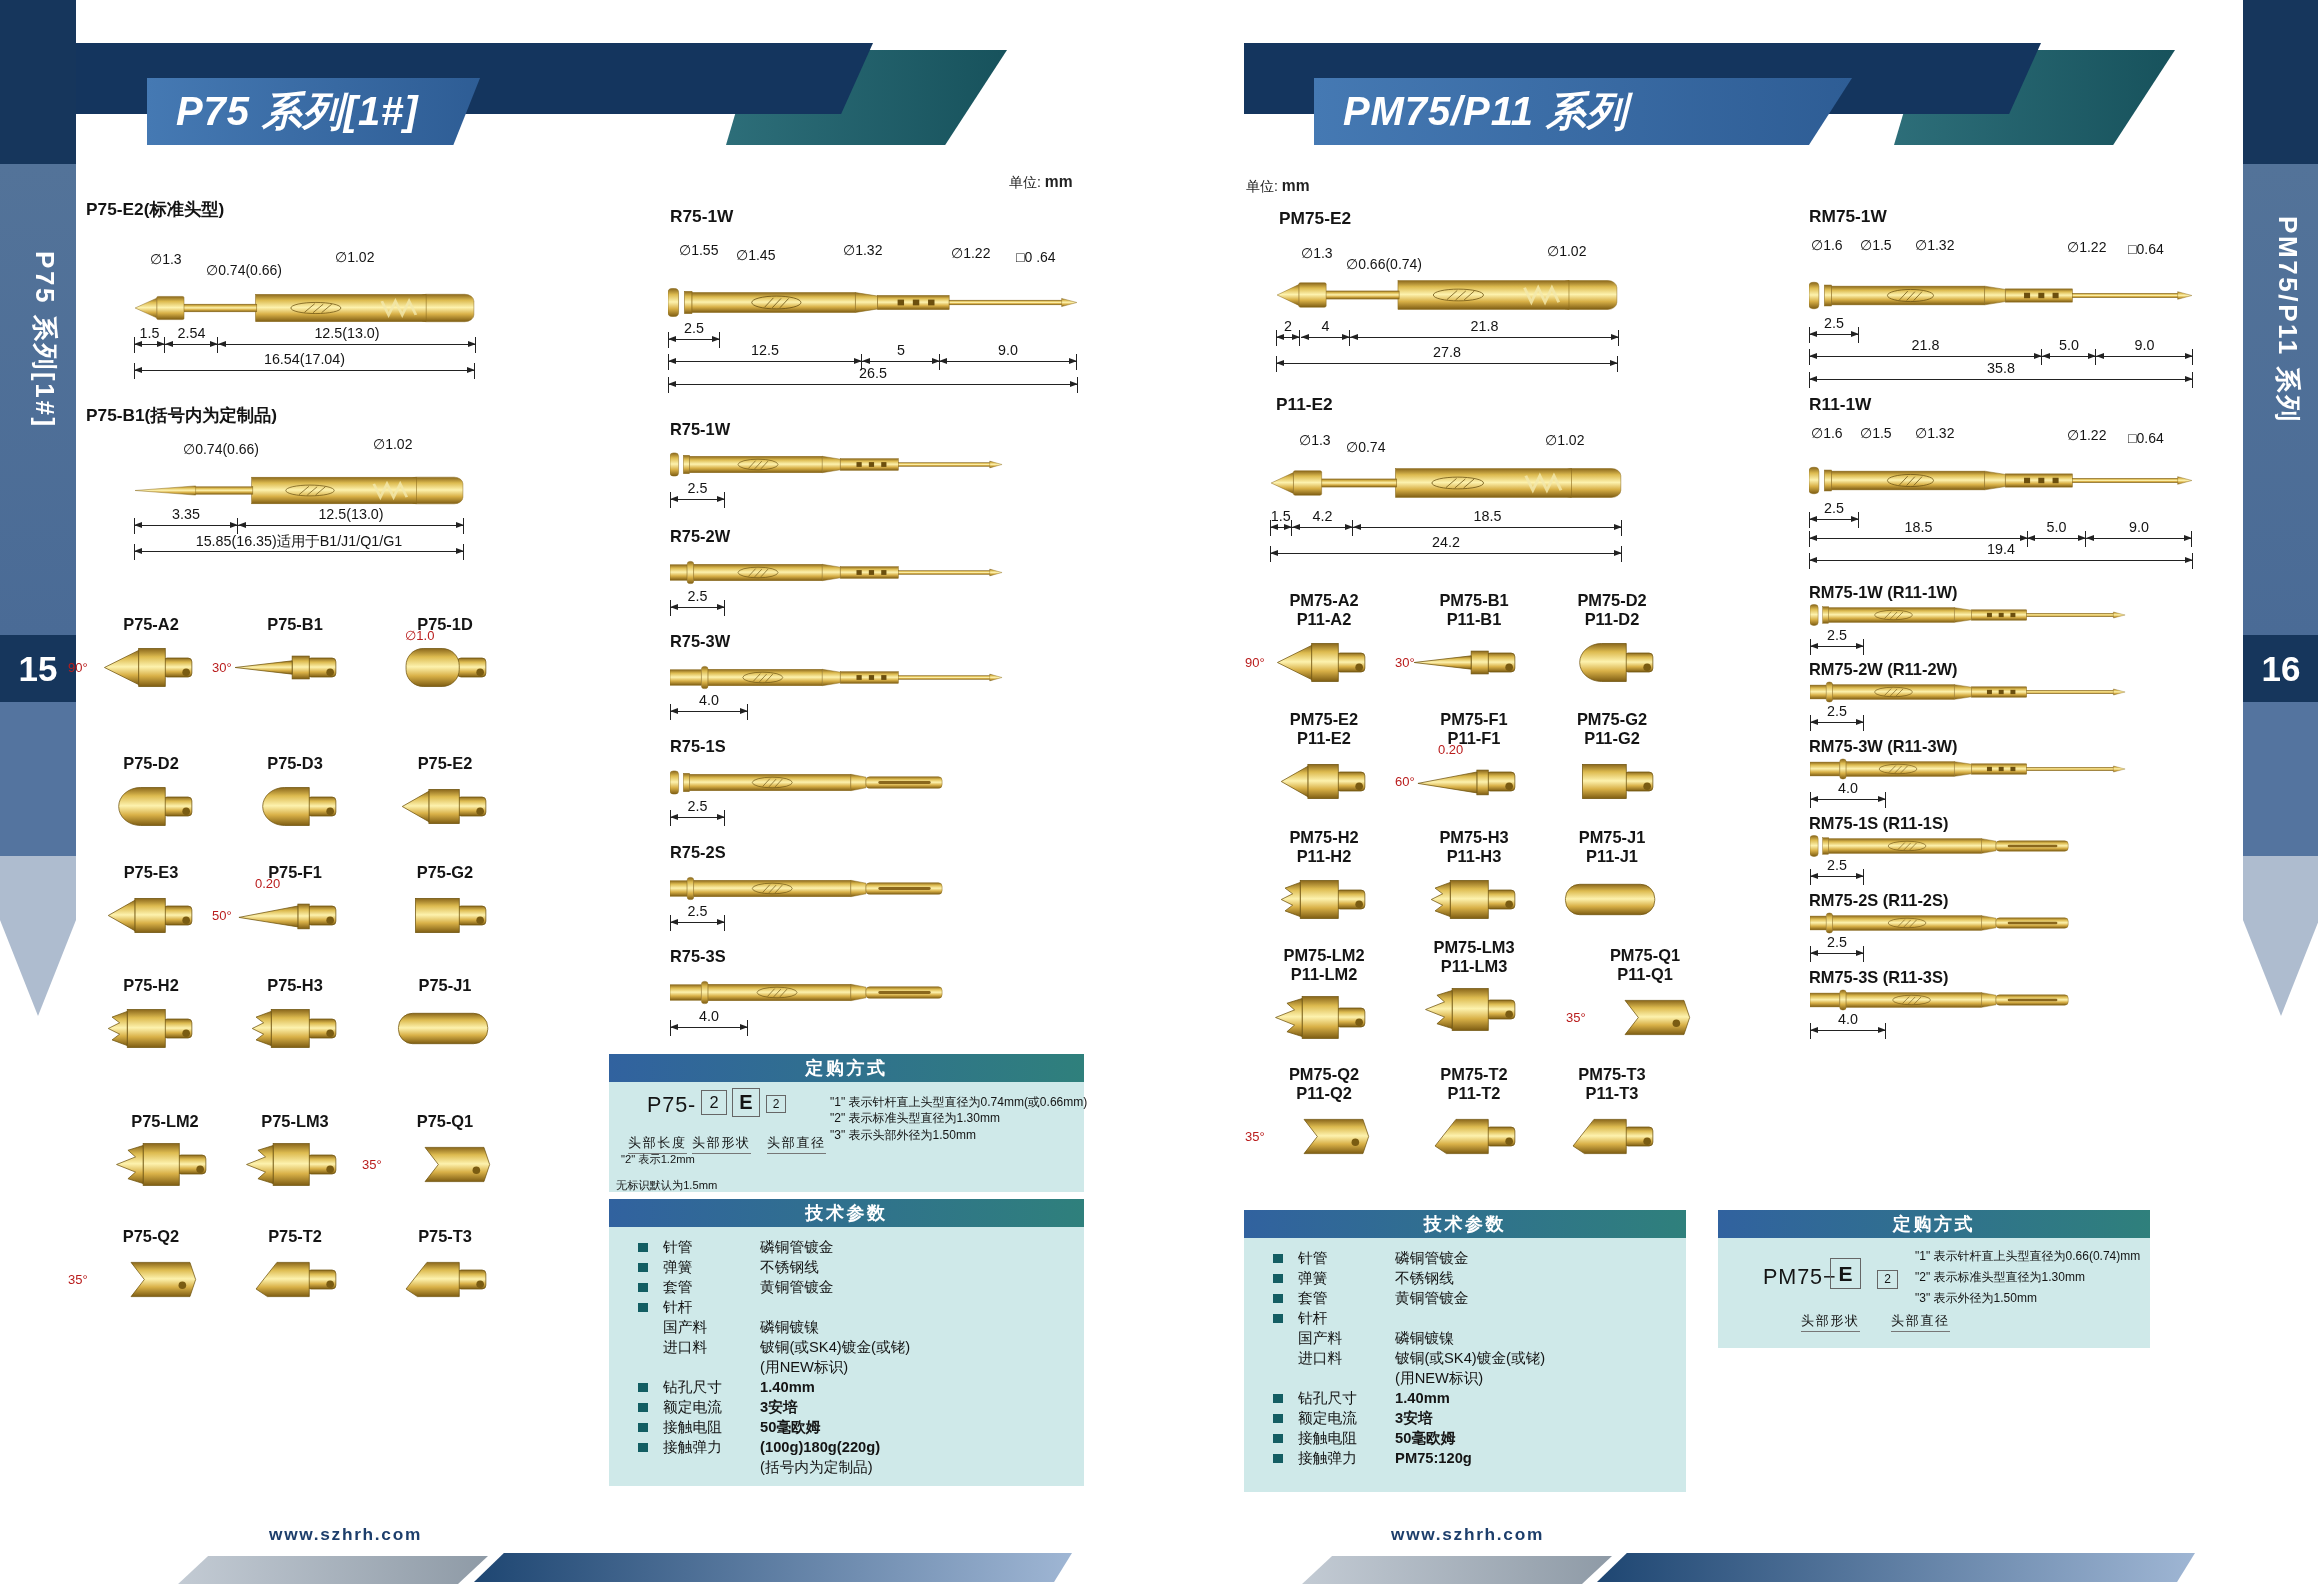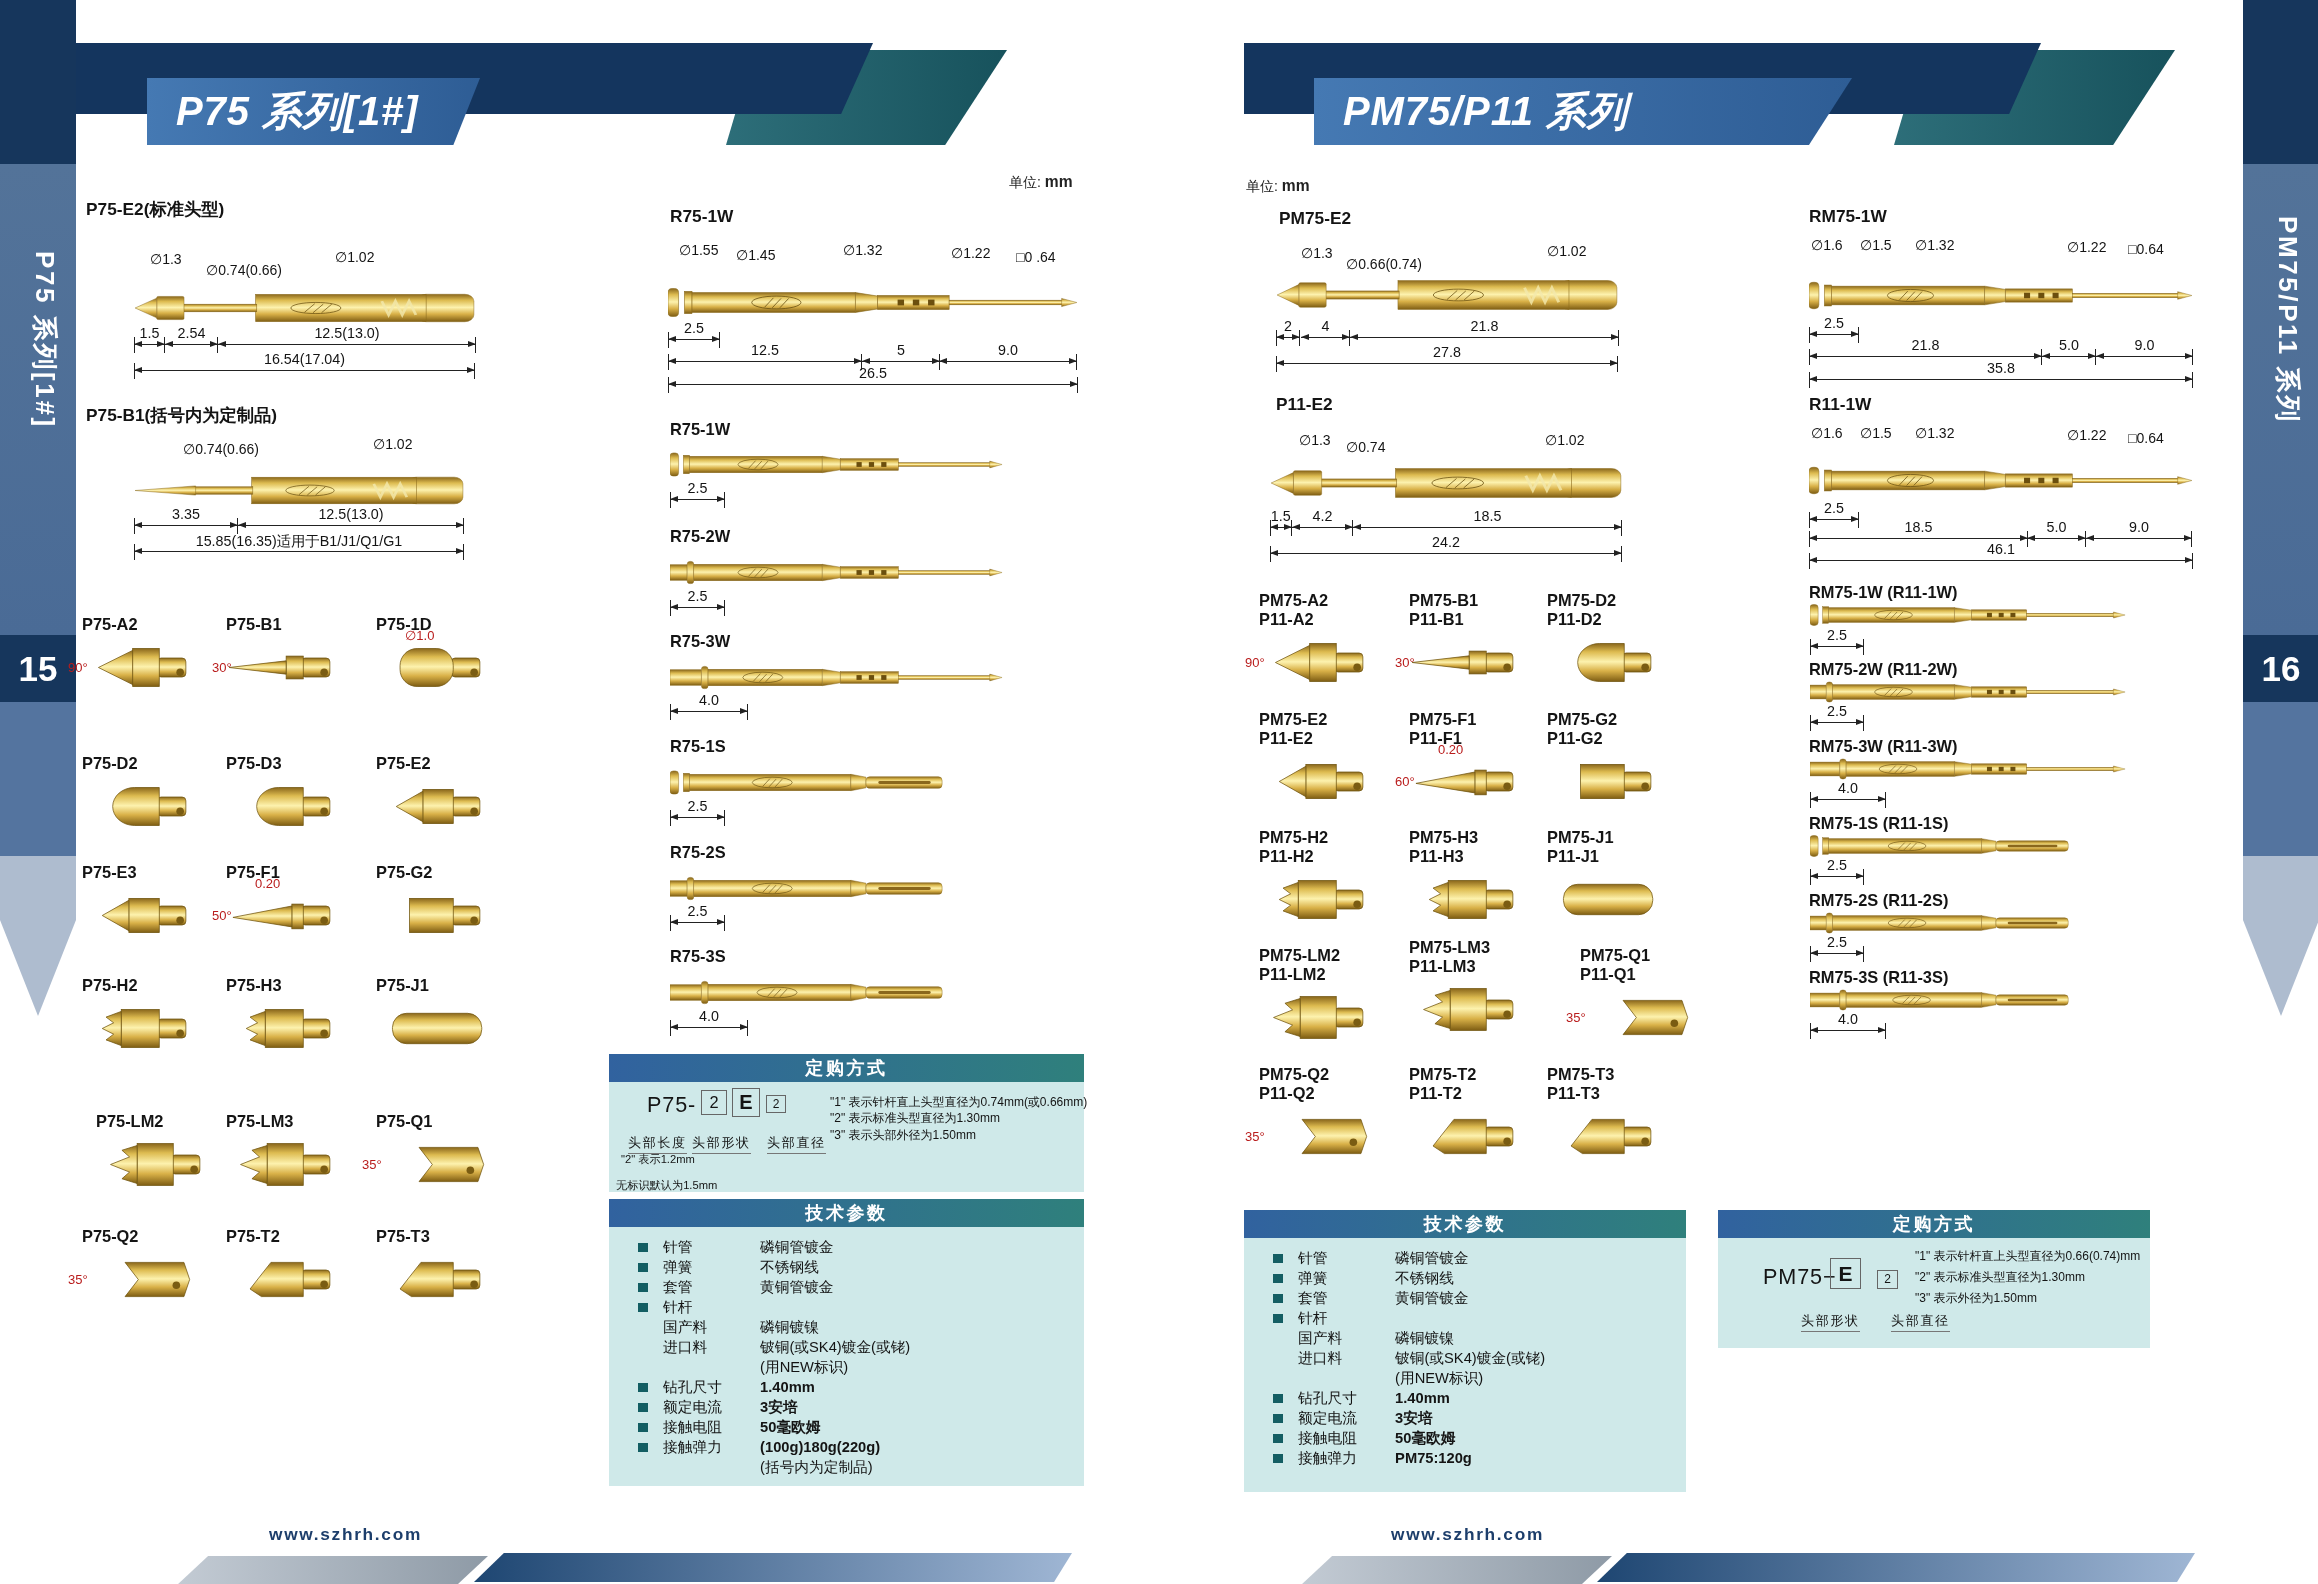--- a/index.html
+++ b/index.html
@@ -31,21 +31,21 @@
   .dim{position:absolute;border-top:1.3px solid #222;height:0}
   .dim .t{position:absolute;top:-7.8px;height:15.6px;width:0;border-left:1px solid #222}
   .dim .t.l{left:0}.dim .t.r{right:0}
   .dim::before{content:"";position:absolute;left:0;top:-4px;border:3.5px solid transparent;
                border-left:0;border-right:8.6px solid #222}
   .dim::after{content:"";position:absolute;right:0;top:-4px;border:3.5px solid transparent;
               border-right:0;border-left:8.6px solid #222}
   .dim span{position:absolute;left:0;right:0;top:-20px;text-align:center;font-size:14.3px;white-space:nowrap}
   .pin{position:absolute}
   
-  .tip-cell{position:absolute;width:138px;text-align:left}
+  .tip-cell{position:absolute;width:138px;text-align:center}
   .tip-lbl{font-weight:bold;font-size:16.4px;line-height:19px;white-space:nowrap}
   .tip-fig{position:relative;margin-top:5.2px;height:60px}
   .tip-svg{width:126px;height:57px}
   .ann{position:absolute;font-size:13px;color:#b91c1c;white-space:nowrap}
   .ann.al{left:-14px;top:21px}
   .ann.at{left:29px;top:-11.2px}
   .rc-title{position:absolute;font-weight:bold;font-size:16.4px;white-space:nowrap}
   
   .ibox{position:absolute;background:#cfe9e9}
   .ibox .hd{height:28px;background:linear-gradient(90deg,#31629f,#2f807c);color:#fff;font-weight:bold;
@@ -704,21 +704,21 @@
       <i class="t r"></i>
       <span>5.0</span>
     </div>
   <div class="dim" style="left:2086px;top:538px;width:106px">
       <i class="t r"></i>
       <span>9.0</span>
     </div>
   <div class="dim" style="left:1809px;top:560px;width:384px">
       <i class="t l"></i>
       <i class="t r"></i>
-      <span>46.1</span>
+      <span>19.4</span>
     </div>
 
   <div class="tip-cell" style="left:1259px;top:591px;width:130px">
       <div class="tip-lbl">PM75-A2</div>
       <div class="tip-lbl">P11-A2</div>
       <div class="tip-fig"><span class="ann al">90°</span><svg class="tip-svg" viewBox="0 0 130 60">
           <use href="#tip-cone90"></use>
         </svg></div>
     </div>
   <div class="tip-cell" style="left:1409px;top:591px;width:130px">

